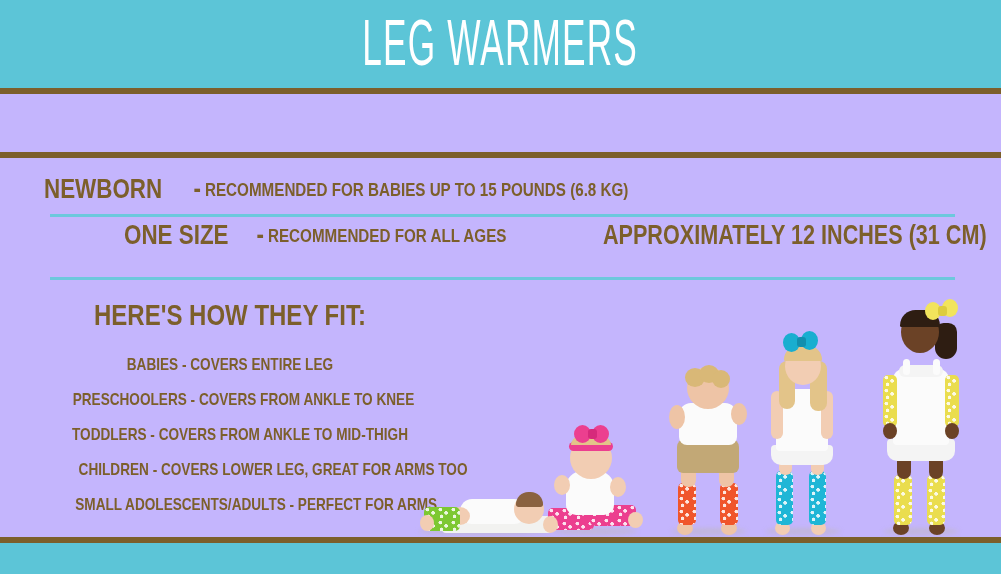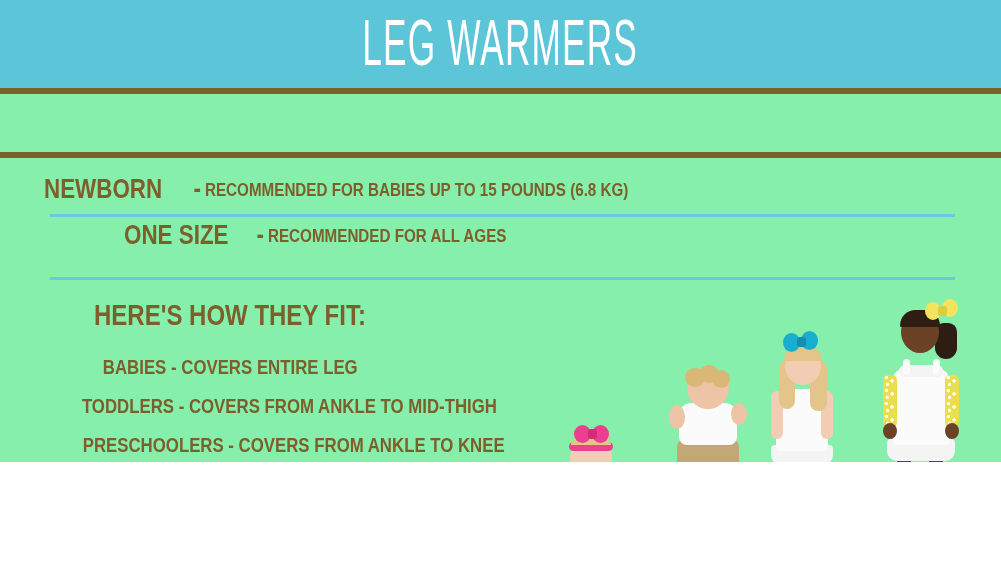--- a/index.html
+++ b/index.html
@@ -7,22 +7,22 @@
     padding: 0;
     background: #ffffff;
   }
   body {
     font-family: "Liberation Sans", sans-serif;
   }
 
   #infographic {
     position: relative;
     width: 1001px;
-    height: 462px;
-    background: #86efac;
+    height: 574px;
+    background: #c4b5fd;
     overflow: hidden;
   }
 
   
   .header-band {
     position: absolute;
     left: 0;
     top: 0;
     width: 1001px;
     height: 88px;
@@ -157,21 +157,21 @@
     white-space: nowrap;
     display: inline-block;
     transform: scaleX(0.80);
     transform-origin: center center;
     margin-bottom: 26px;
   }
   .fit-item {
     font-family: "Liberation Sans Narrow", "Liberation Sans", sans-serif;
     font-weight: bold;
     color: #7c5f2b;
-    font-size: 21px;
+    font-size: 17px;
     line-height: 1;
     white-space: nowrap;
     display: block;
     margin: 0 auto 18px auto;
   }
   .fit-item span {
     display: inline-block;
     transform: scaleX(0.80);
     transform-origin: center center;
   }
@@ -265,28 +265,31 @@
     </div>
   </div>
   <div class="teal-line l1"></div>
 
   <div class="size-row row2">
     <div class="size-left indent-b">
       <span class="cond size-name">ONE SIZE</span>
       <span class="cond size-dash">-</span>
       <span class="cond size-desc">RECOMMENDED FOR ALL AGES</span>
     </div>
+    <div class="size-right">
+      <span class="cond center-scale size-len">APPROXIMATELY 12 INCHES (31 CM)</span>
+    </div>
   </div>
   <div class="teal-line l2"></div>
 
   <div class="fit-block">
     <div class="fit-title">HERE'S HOW THEY FIT:</div>
     <div class="fit-item"><span>BABIES - COVERS ENTIRE LEG</span></div>
+    <div class="fit-item"><span>PRESCHOOLERS - COVERS FROM ANKLE TO KNEE</span></div>
     <div class="fit-item"><span>TODDLERS - COVERS FROM ANKLE TO MID-THIGH</span></div>
-    <div class="fit-item"><span>PRESCHOOLERS - COVERS FROM ANKLE TO KNEE</span></div>
     <div class="fit-item"><span>CHILDREN - COVERS LOWER LEG, GREAT FOR ARMS TOO</span></div>
     <div class="fit-item"><span>SMALL ADOLESCENTS/ADULTS - PERFECT FOR ARMS</span></div>
   </div>
 
   <div class="photo-area">
 
     <div class="kid" style="left:10px; width:150px; height:60px;">
       <div class="floor-shadow sh" style="left:8px; width:130px;"></div>
 
       <div class="sh" style="left:32px; bottom:4px; width:110px; height:17px; background:#f2f2f0; border-radius:4px;"></div>

